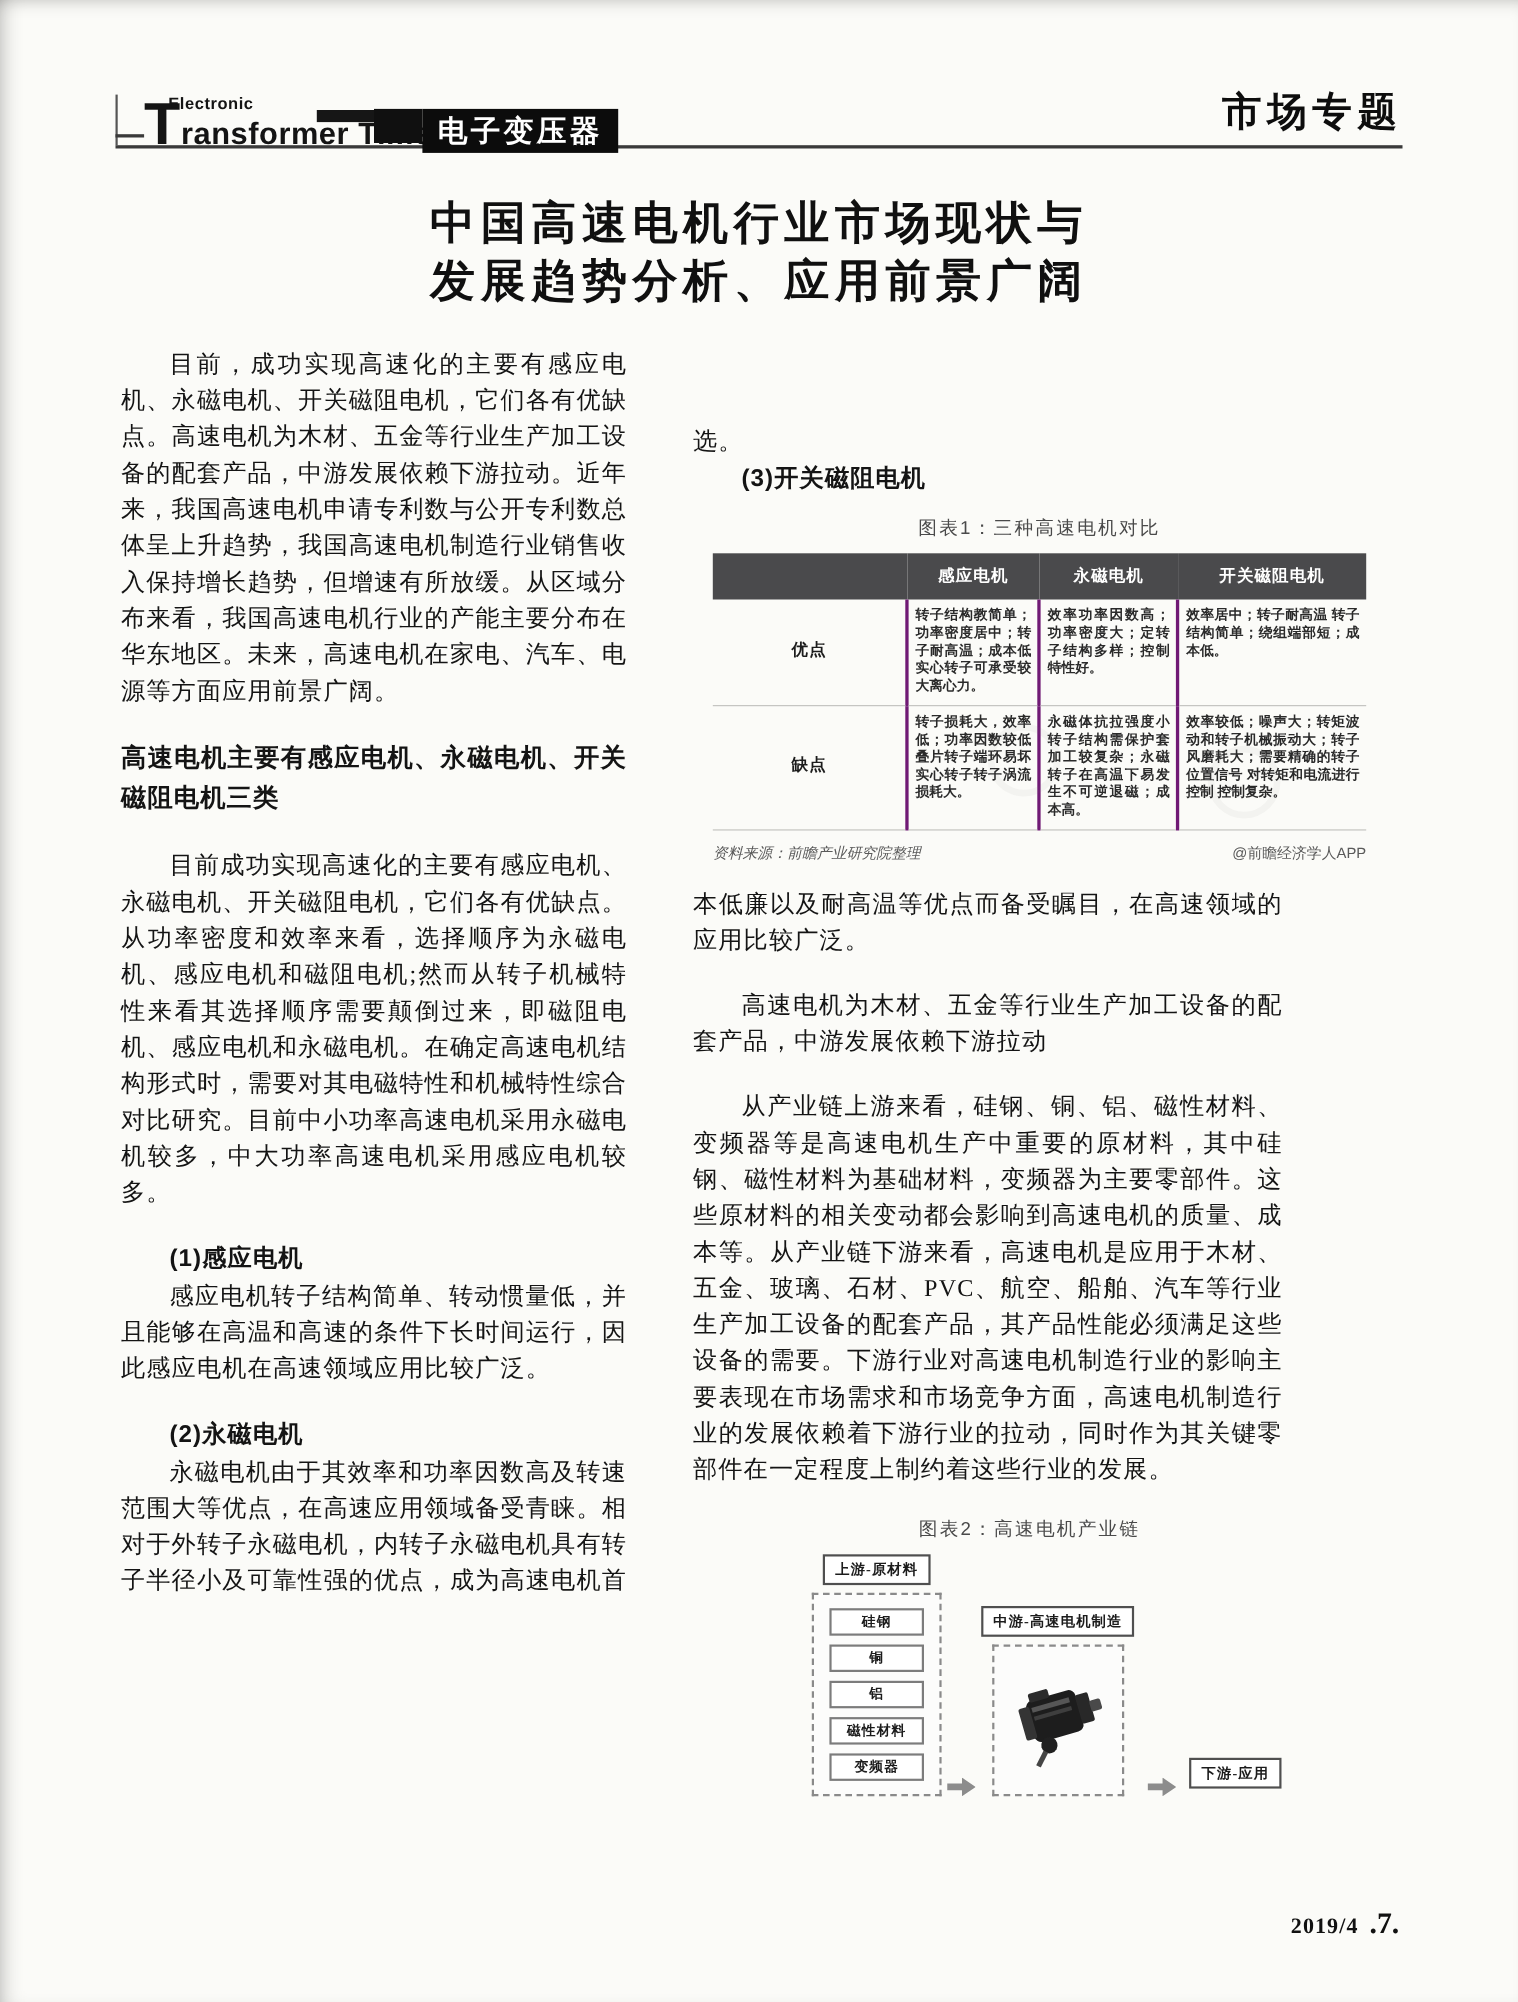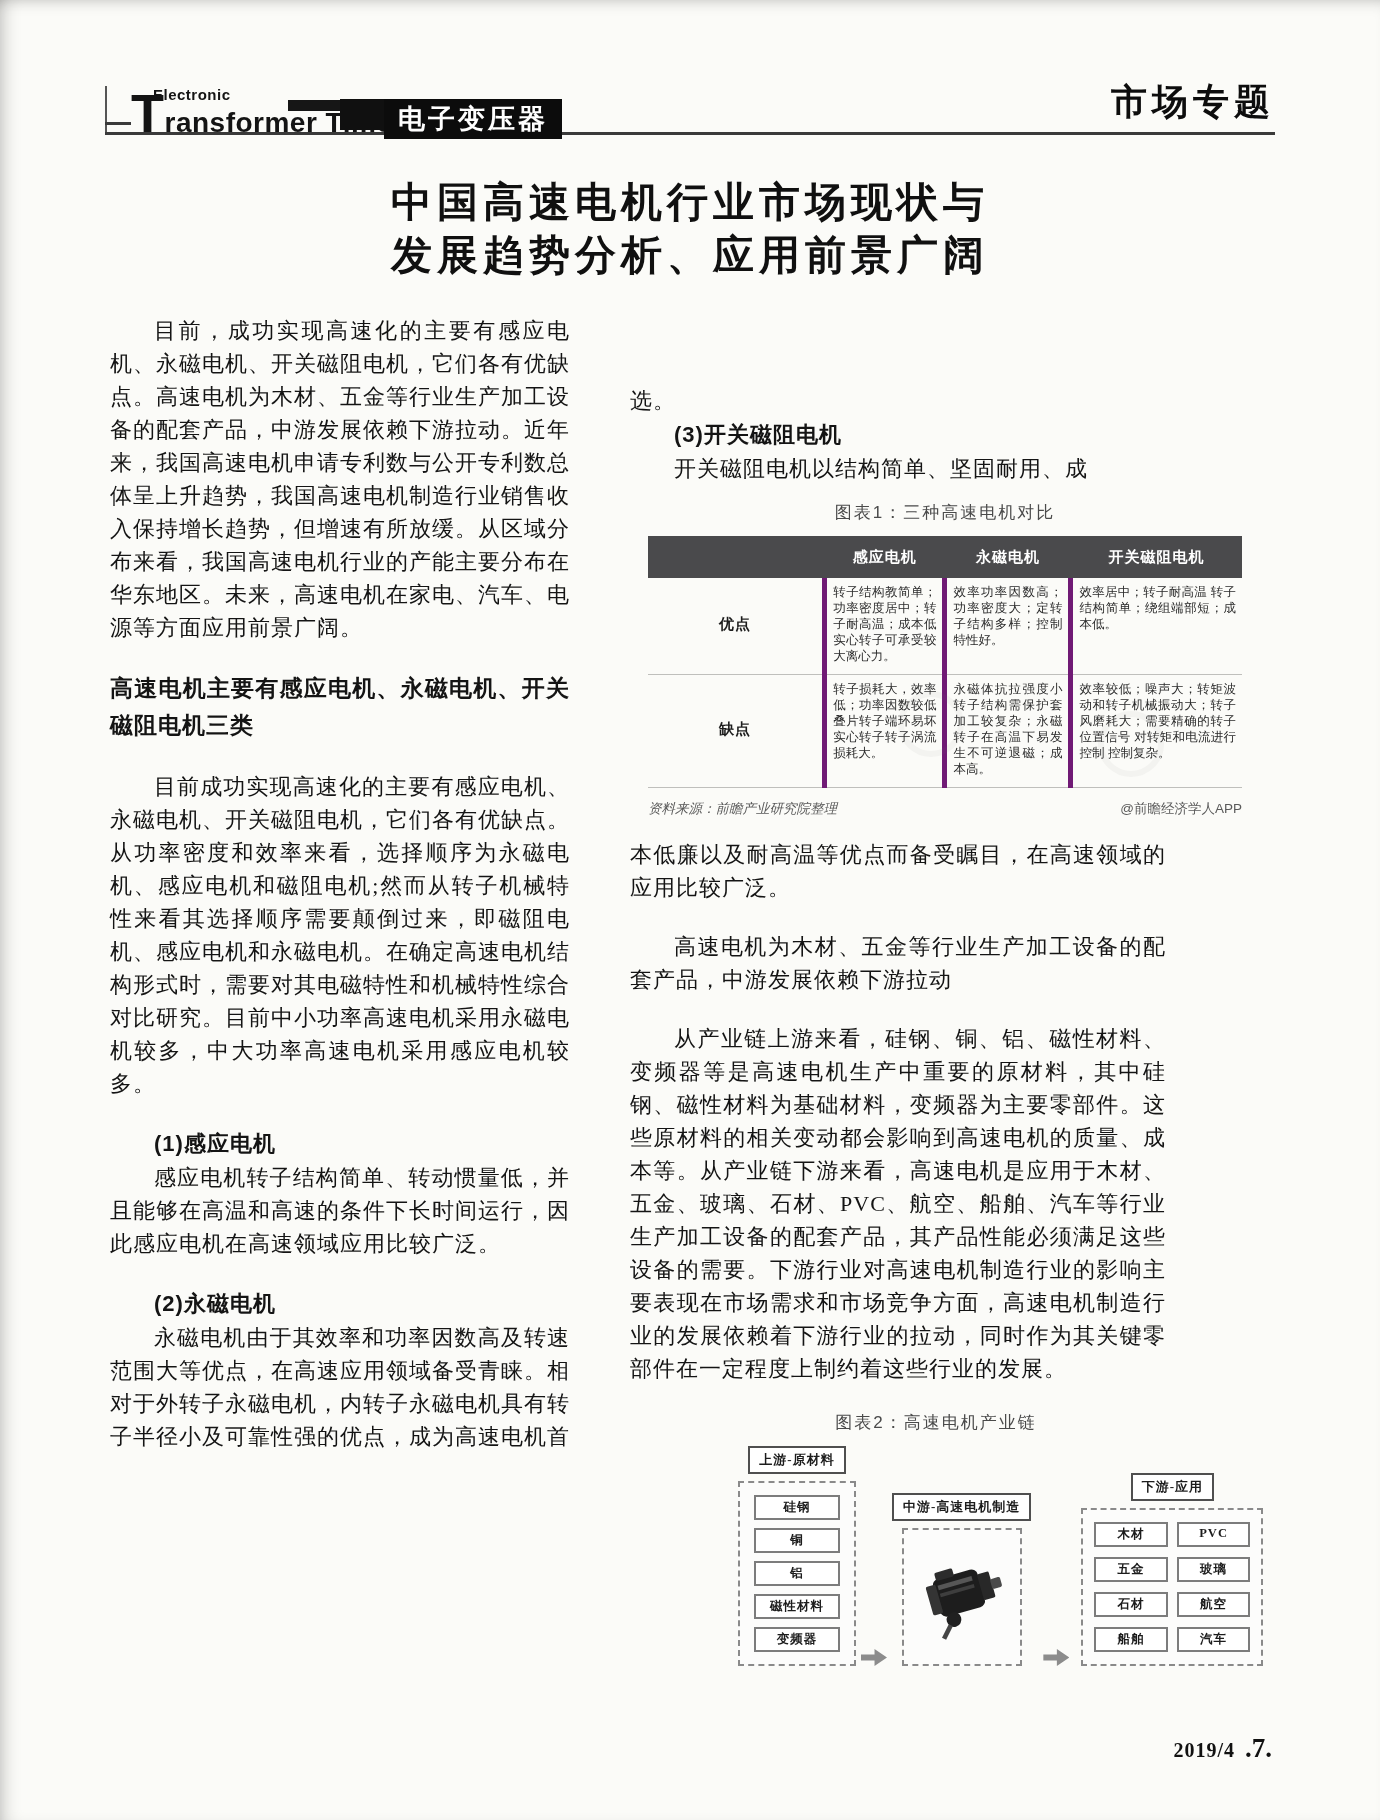--- a/index.html
+++ b/index.html
@@ -44,21 +44,21 @@
   .fig-caption{text-align:center;font-size:17px;color:#4a4a4a;font-family:"Liberation Sans",sans-serif;
      letter-spacing:2px;margin-bottom:12px;}
   table.cmp{width:594px;border-collapse:collapse;font-family:"Liberation Sans",sans-serif;
      font-size:12.5px;line-height:16px;color:#2a2a2a;table-layout:fixed;}
   table.cmp th{background:#4a4a4c;color:#fff;font-size:15px;font-weight:700;padding:13px 4px;letter-spacing:1px;}
   table.cmp th:nth-child(1){width:30%;}
   table.cmp th:nth-child(2){width:20%;}
   table.cmp th:nth-child(3){width:21%;}
   table.cmp th:nth-child(4){width:29%;}
   table.cmp td{vertical-align:top;padding:6px 6px 10px 6px;border-bottom:1px solid #bfbfbc;text-align:justify;}
-  table.cmp td + td{border-left:5px solid #701a75;}
+  table.cmp td + td{border-left:3px solid #701a75;font-weight:bold;}
   table.cmp td.rowlabel{font-weight:700;font-size:15px;text-align:center;vertical-align:middle;
      letter-spacing:1px;color:#1c1c1c;}
   .fig-source{display:flex;justify-content:space-between;width:594px;margin-top:12px;
      font-size:13.5px;color:#5a5a5a;font-family:"Liberation Sans",sans-serif;}
   .fig-source .src-left{font-style:italic;}
   .watermark{position:absolute;border:6px solid rgba(120,120,120,.06);border-radius:50%;width:54px;height:54px;}
   
   .figure2{margin:14px 0 0 0;position:relative;}
   .chain{display:flex;align-items:flex-end;padding-left:108px;}
   .chain-col{display:flex;flex-direction:column;align-items:center;}
@@ -115,21 +115,20 @@
       <p class="indent">目前成功实现高速化的主要有感应电机、永磁电机、开关磁阻电机，它们各有优缺点。从功率密度和效率来看，选择顺序为永磁电机、感应电机和磁阻电机;然而从转子机械特性来看其选择顺序需要颠倒过来，即磁阻电机、感应电机和永磁电机。在确定高速电机结构形式时，需要对其电磁特性和机械特性综合对比研究。目前中小功率高速电机采用永磁电机较多，中大功率高速电机采用感应电机较多。</p>
       <h4 class="sub">(1)感应电机</h4>
       <p class="indent">感应电机转子结构简单、转动惯量低，并且能够在高温和高速的条件下长时间运行，因此感应电机在高速领域应用比较广泛。</p>
       <h4 class="sub">(2)永磁电机</h4>
       <p class="indent nogap">永磁电机由于其效率和功率因数高及转速范围大等优点，在高速应用领域备受青睐。相对于外转子永磁电机，内转子永磁电机具有转子半径小及可靠性强的优点，成为高速电机首</p>
     </div>
 
     <div class="col-right">
       <p class="nogap">选。</p>
       <h4 class="sub">(3)开关磁阻电机</h4>
-      <p class="indent nogap">开关磁阻电机以结构简单、坚固耐用、成</p>
 
       <div class="figure1">
         <div class="fig-caption">图表1：三种高速电机对比</div>
         <span class="watermark" style="left:250px;top:190px;"></span>
         <span class="watermark" style="left:450px;top:210px;"></span>
         <table class="cmp">
           <thead>
             <tr>
               <th></th>
               <th>感应电机</th>
@@ -195,30 +194,20 @@
                   <path d="M35 72 L24 84" stroke="#454545" stroke-width="5" fill="none"></path>
                 </g>
               </svg>
             </div>
           </div>
 
           <div class="chain-arrow arrow-gap-b"></div>
 
           <div class="chain-col">
             <div class="chain-label">下游-应用</div>
-            <div class="chain-box down-box">
-              <div class="chain-item">木材</div>
-              <div class="chain-item">PVC</div>
-              <div class="chain-item">五金</div>
-              <div class="chain-item">玻璃</div>
-              <div class="chain-item">石材</div>
-              <div class="chain-item">航空</div>
-              <div class="chain-item">船舶</div>
-              <div class="chain-item">汽车</div>
-            </div>
           </div>
 
         </div>
       </div>
     </div>
   </div>
 
   <div class="page-footer">
     <span class="pf-year">2019/4</span>
     <span class="pf-page">.7.</span>

